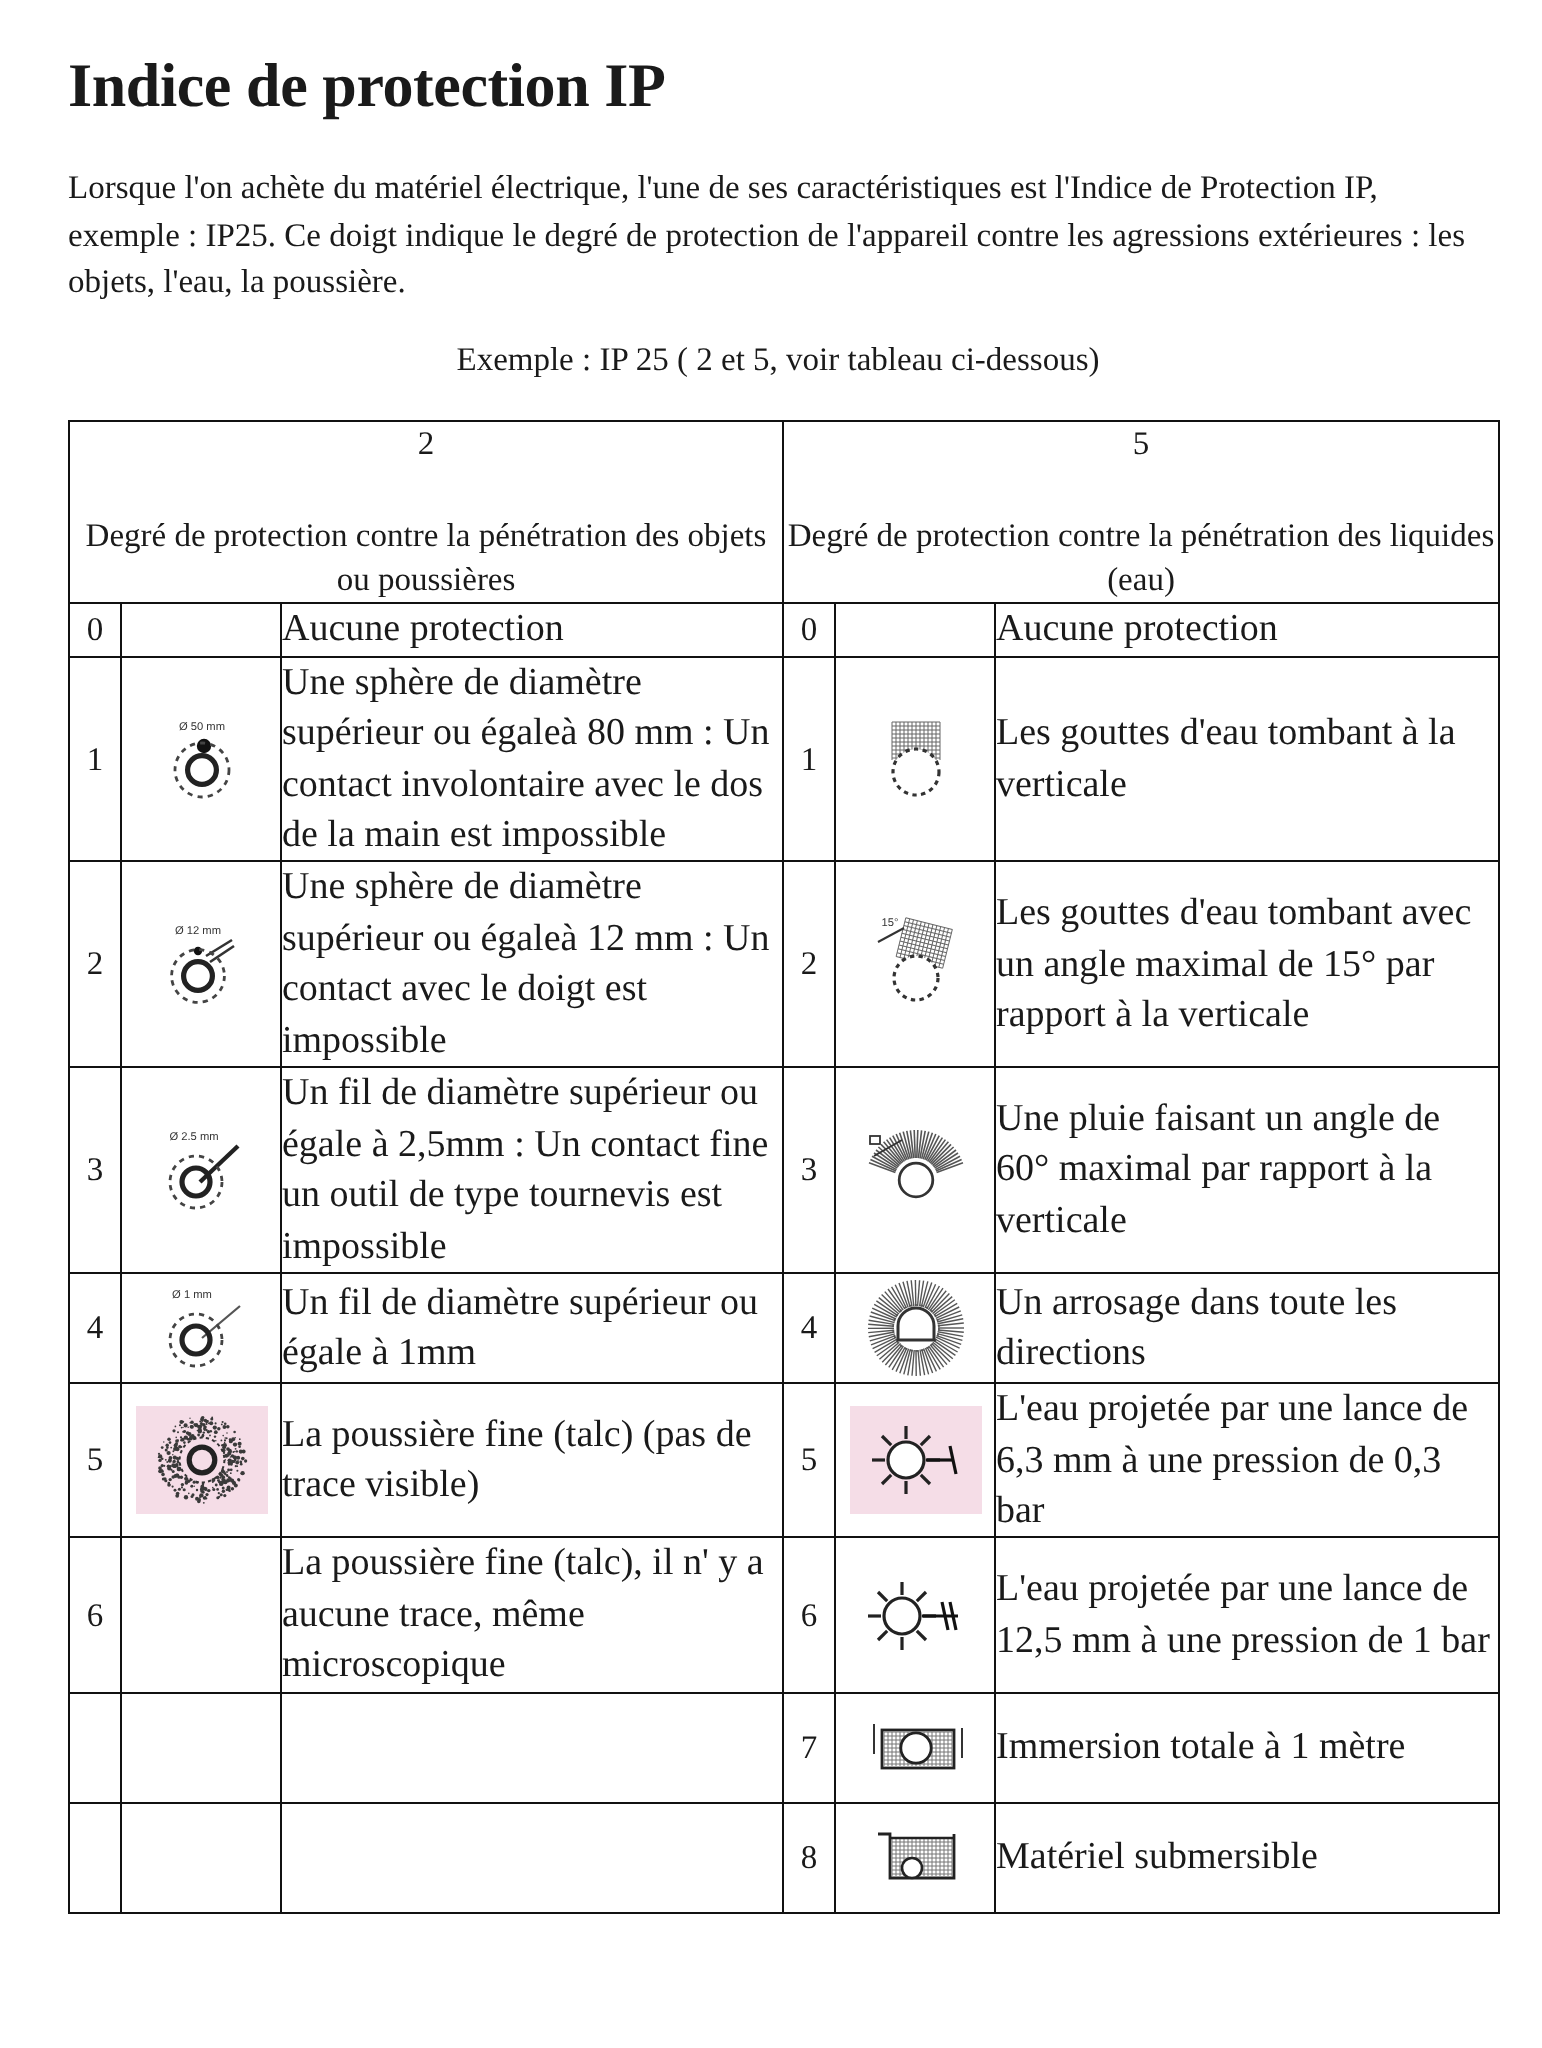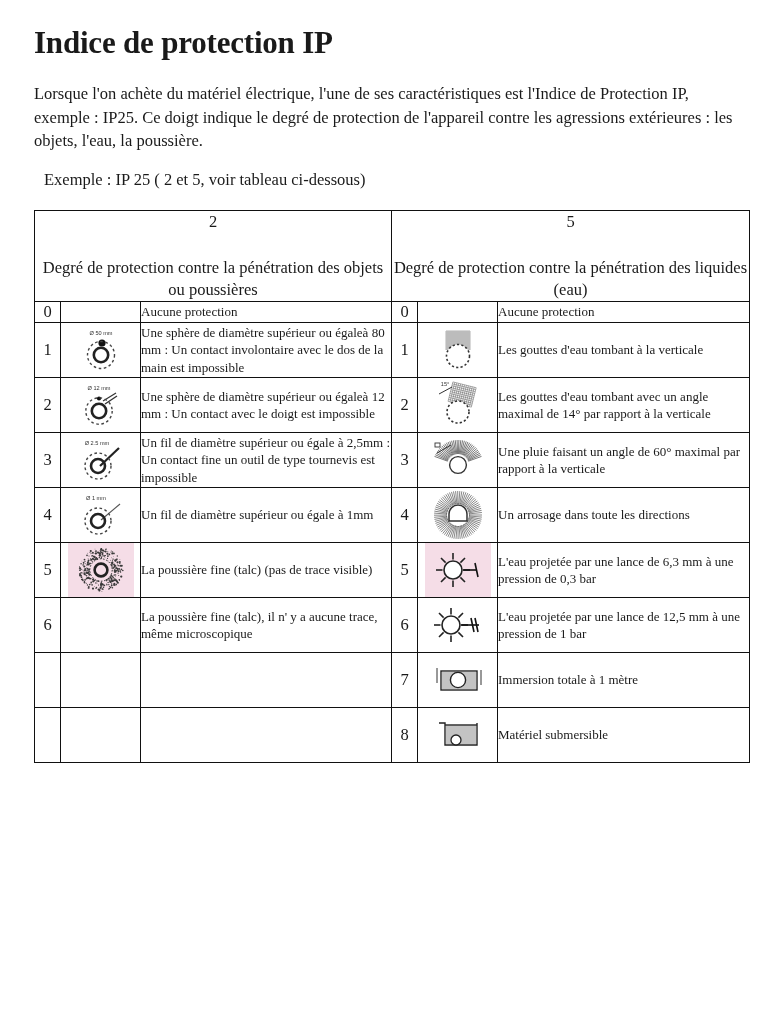--- a/index.html
+++ b/index.html
@@ -31,21 +31,21 @@
     line-height: 1.1;
   }
   .para {
     font-size: 16.5px;
     line-height: 1.42;
     margin: 0 0 18px 0;
     width: 700px;
   }
   .para-center {
     font-size: 16.5px;
-    text-align: left;
+    text-align: center;
     margin: 0 0 20px 0;
     width: 700px;
     padding-left: 10px;
     box-sizing: border-box;
   }
 
   
   table.ip-table {
     border-collapse: collapse;
     width: 715px;
@@ -72,21 +72,21 @@
   .col-num {
     width: 26px;
     text-align: center;
     font-size: 16.5px;
   }
   .col-icon {
     width: 80px;
     text-align: center;
   }
   .col-desc {
-    font-size: 13px;
+    font-size: 19px;
     line-height: 1.34;
     padding: 7px 10px 7px 9px;
   }
 
   .iconwrap {
     width: 80px;
     height: 100%;
     display: flex;
     align-items: center;
     justify-content: center;
@@ -240,21 +240,21 @@
                     <line x1="21" y1="24" x2="45" y2="24" stroke="#666" stroke-width="0.5"></line>
                     <line x1="21" y1="26" x2="45" y2="26" stroke="#666" stroke-width="0.5"></line>
                   </g>
                   <line x1="14" y1="16" x2="27" y2="9" stroke="#333" stroke-width="1"></line>
                   <text x="20" y="8" font-family="Liberation Sans, sans-serif" font-size="5.6" fill="#333" text-anchor="middle">15°</text>
                   <circle cx="33" cy="34" r="11" fill="#fff" stroke="#333" stroke-width="1.6" stroke-dasharray="2.2 2.2"></circle>
                 </svg>
               </div>
             </div>
           </td>
-          <td class="col-desc">Les gouttes d'eau tombant avec un angle maximal de 14° par rapport à la verticale</td>
+          <td class="col-desc">Les gouttes d'eau tombant avec un angle maximal de 15° par rapport à la verticale</td>
         </tr>
         <tr>
           <td class="col-num">3</td>
           <td class="col-icon">
             <div class="iconwrap">
               <div class="iconbox">
                 <svg class="ipicon" width="66" height="54" viewBox="0 0 66 54">
                   <text x="29" y="12" font-family="Liberation Sans, sans-serif" font-size="5.6" fill="#333" text-anchor="middle">Ø 2.5 mm</text>
                   <line x1="32" y1="33" x2="51" y2="15" stroke="#222" stroke-width="2.2"></line>
                   <circle cx="30" cy="33" r="13" fill="none" stroke="#444" stroke-width="1.4" stroke-dasharray="2.6 2.6"></circle>

